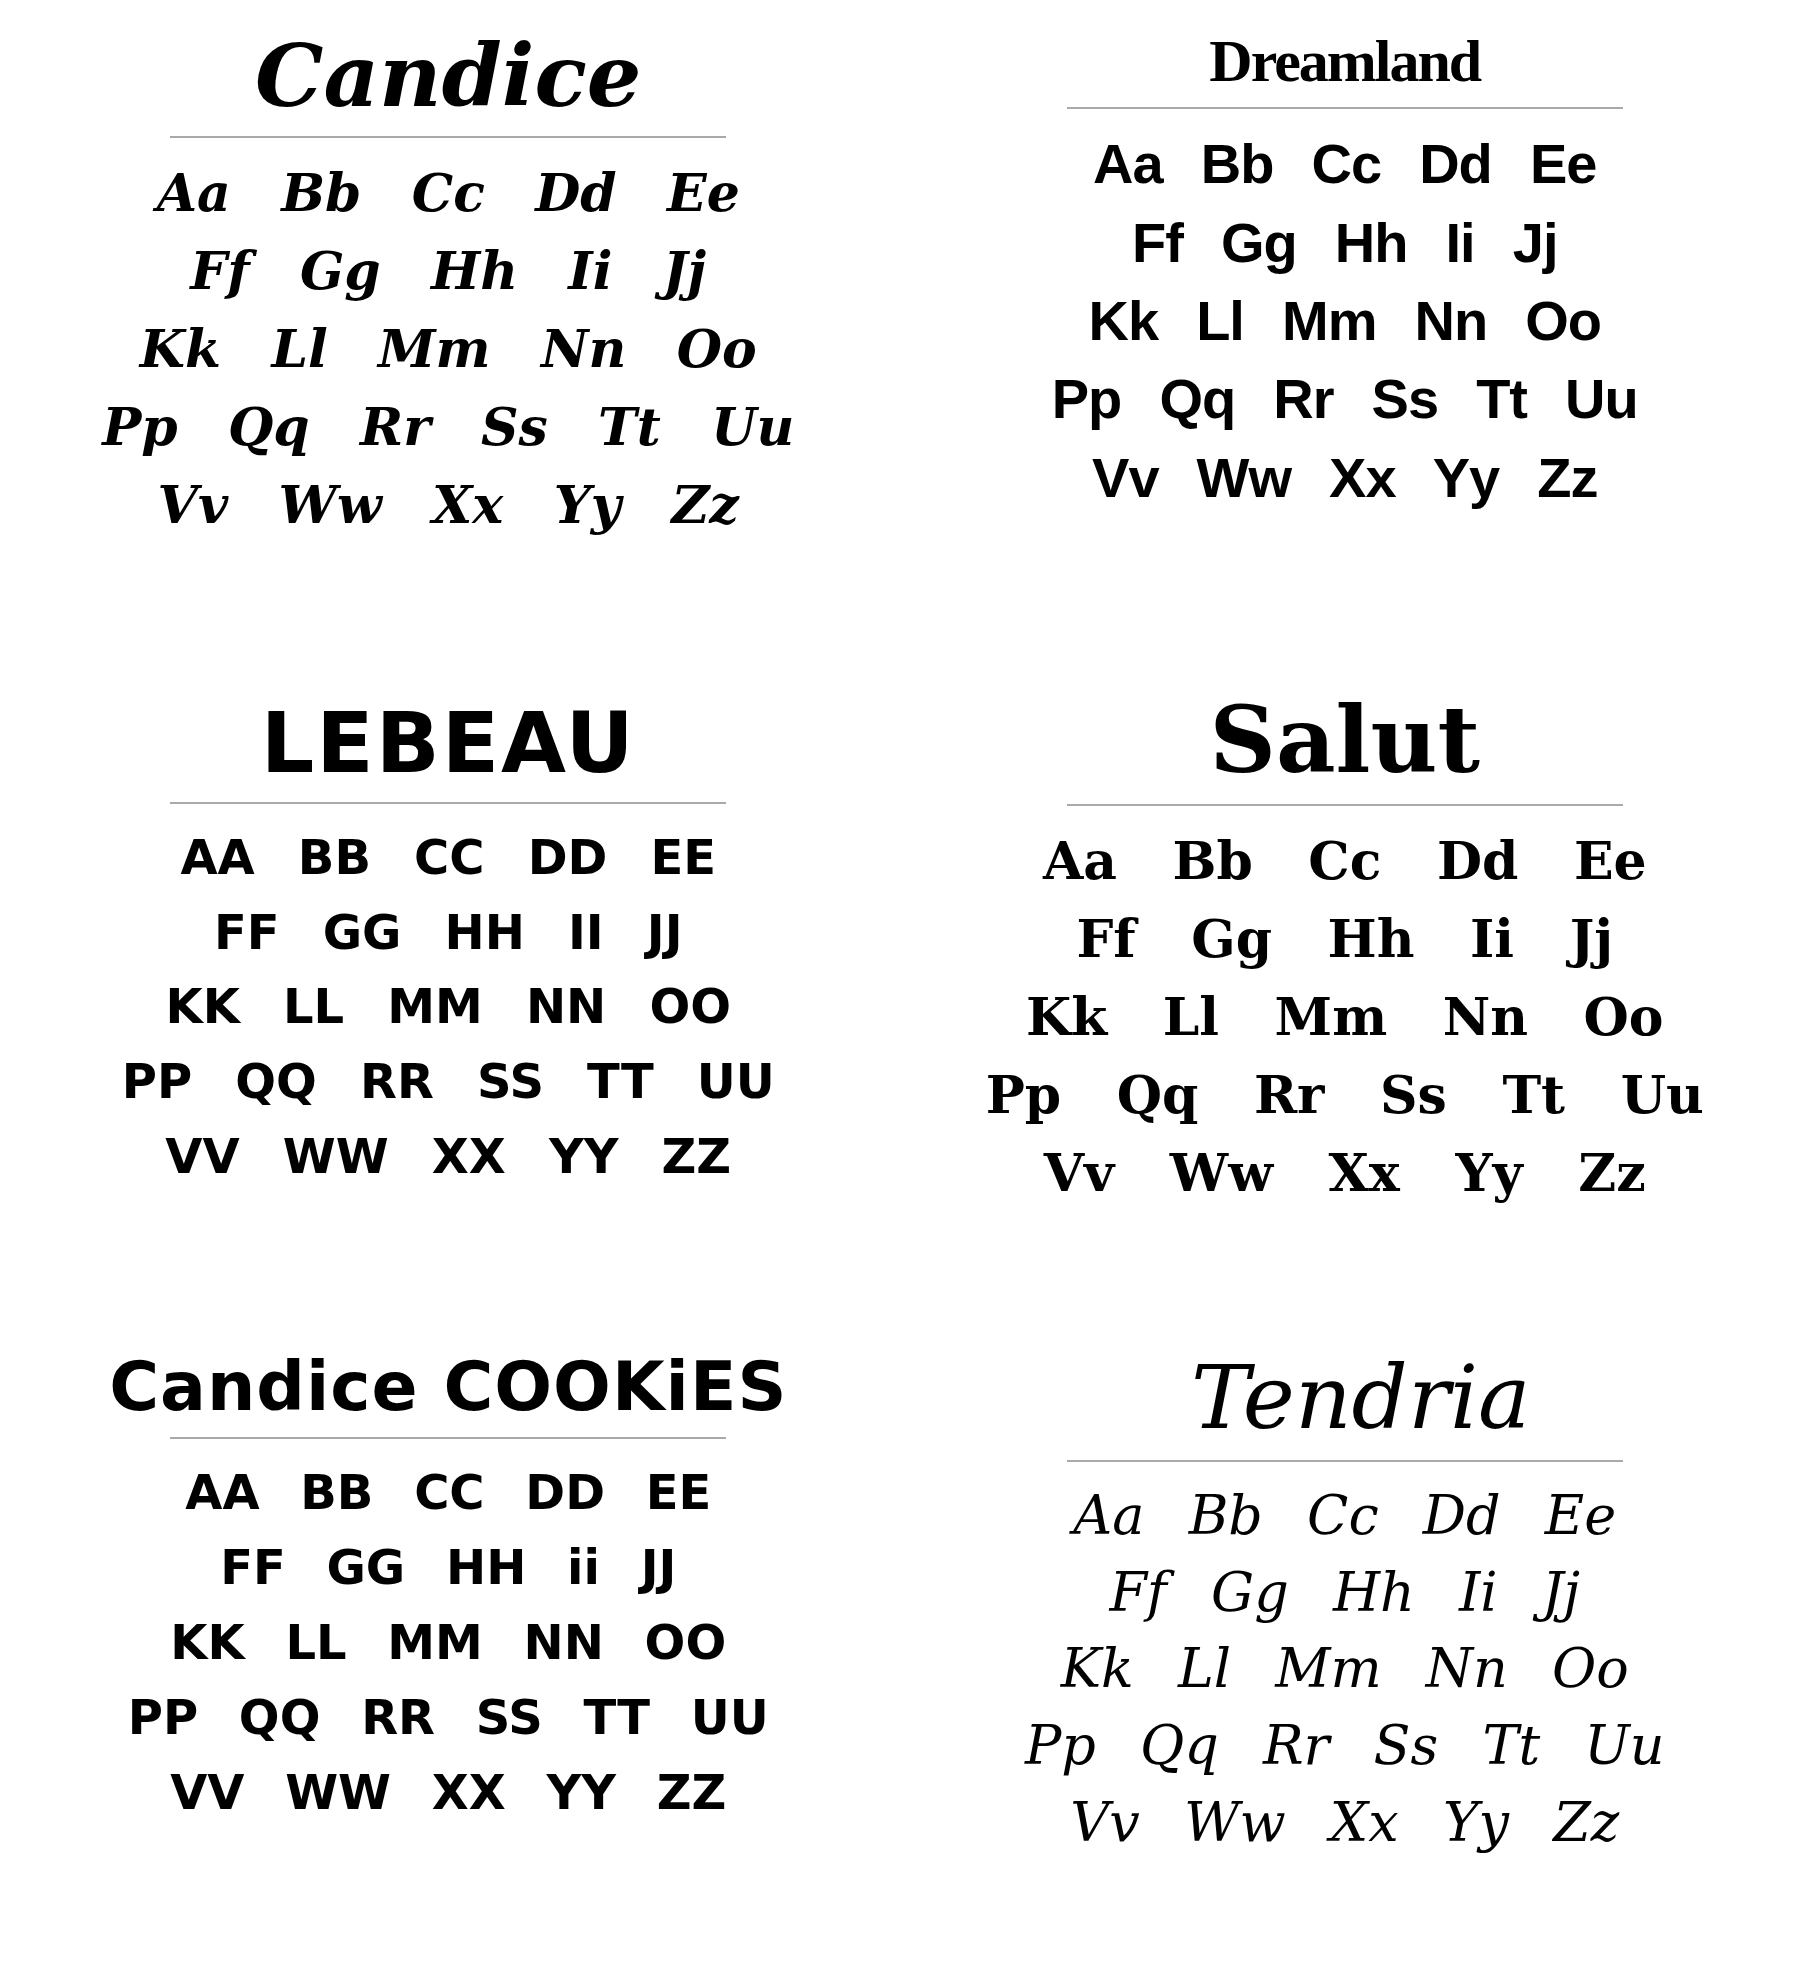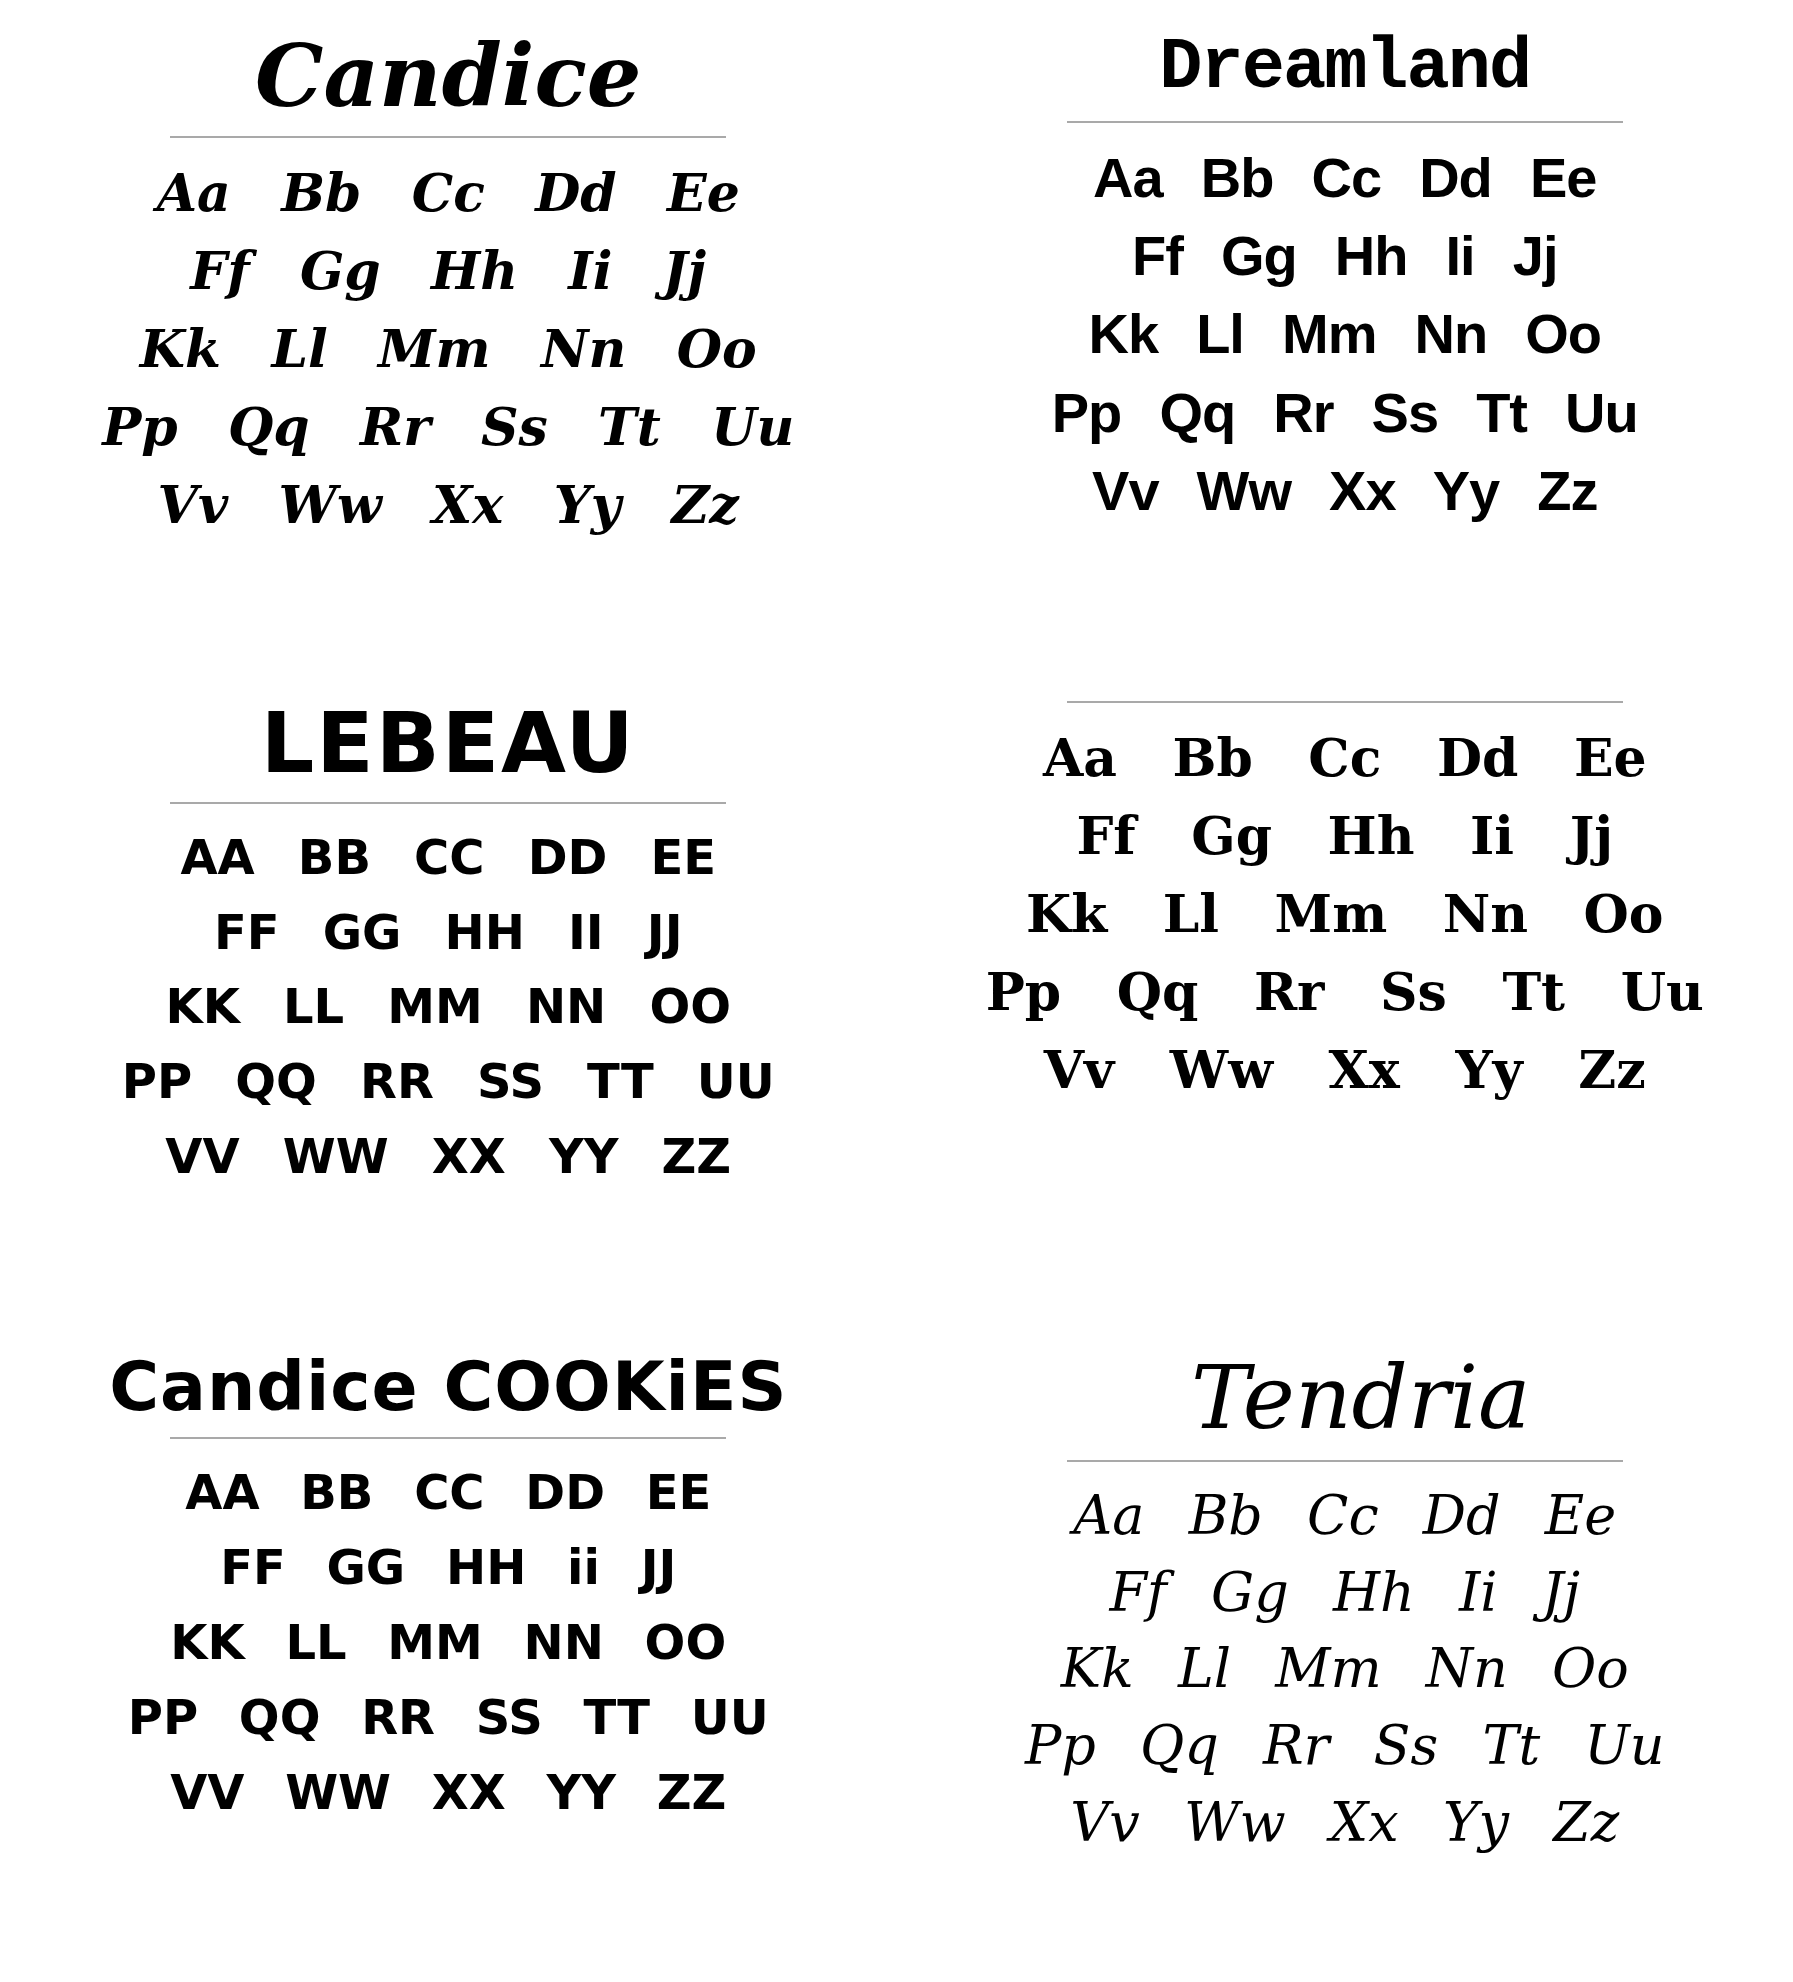--- a/index.html
+++ b/index.html
@@ -22,21 +22,21 @@
     background:#a9a9a9;
     margin:12px 0 16px 0;
   }
   .row { white-space:nowrap; }
 
   
   .f-candice .title { font-family:"DejaVu Serif", serif; font-weight:bold; font-style:italic; font-size:86px; }
   .f-candice .row   { font-family:"DejaVu Serif", serif; font-weight:bold; font-style:italic; font-size:52px; line-height:1.5; word-spacing:0.62em; }
 
   
-  .f-dreamland .title { font-family:Liberation Mono, monospace; font-weight:bold; font-size:72px; letter-spacing:-2px; }
+  .f-dreamland .title { font-family:Liberation Serif, serif; font-weight:bold; font-size:60px; letter-spacing:-2px; }
   .f-dreamland .row   { font-family:"Liberation Sans", sans-serif; font-weight:bold; font-size:56px; line-height:1.4; letter-spacing:-1px; word-spacing:0.42em; }
 
   
   .f-lebeau .title { font-family:"DejaVu Sans", sans-serif; font-weight:bold; font-size:84px; letter-spacing:2px;margin-top:7px; }
   .f-lebeau .row   { font-family:"DejaVu Sans", sans-serif; font-weight:bold; font-size:48px; line-height:1.56; word-spacing:0.55em; }
 
   
   .f-salut .title { font-family:"DejaVu Serif", serif; font-weight:bold; font-size:92px; }
   .f-salut .row   { font-family:"DejaVu Serif", serif; font-weight:bold; font-size:52px; line-height:1.5; word-spacing:0.72em; }
 
@@ -77,20 +77,21 @@
     <h1 class="title">LEBEAU</h1>
     <div class="divider"></div>
     <div class="row">AA BB CC DD EE</div>
     <div class="row">FF GG HH II JJ</div>
     <div class="row">KK LL MM NN OO</div>
     <div class="row">PP QQ RR SS TT UU</div>
     <div class="row">VV WW XX YY ZZ</div>
   </section>
 
   <section class="specimen f-salut">
+    <h1 class="title">Salut</h1>
     <div class="divider"></div>
     <div class="row">Aa Bb Cc Dd Ee</div>
     <div class="row">Ff Gg Hh Ii Jj</div>
     <div class="row">Kk Ll Mm Nn Oo</div>
     <div class="row">Pp Qq Rr Ss Tt Uu</div>
     <div class="row">Vv Ww Xx Yy Zz</div>
   </section>
 
   <section class="specimen f-sleigh">
     <h1 class="title">Candice COOKiES</h1>

